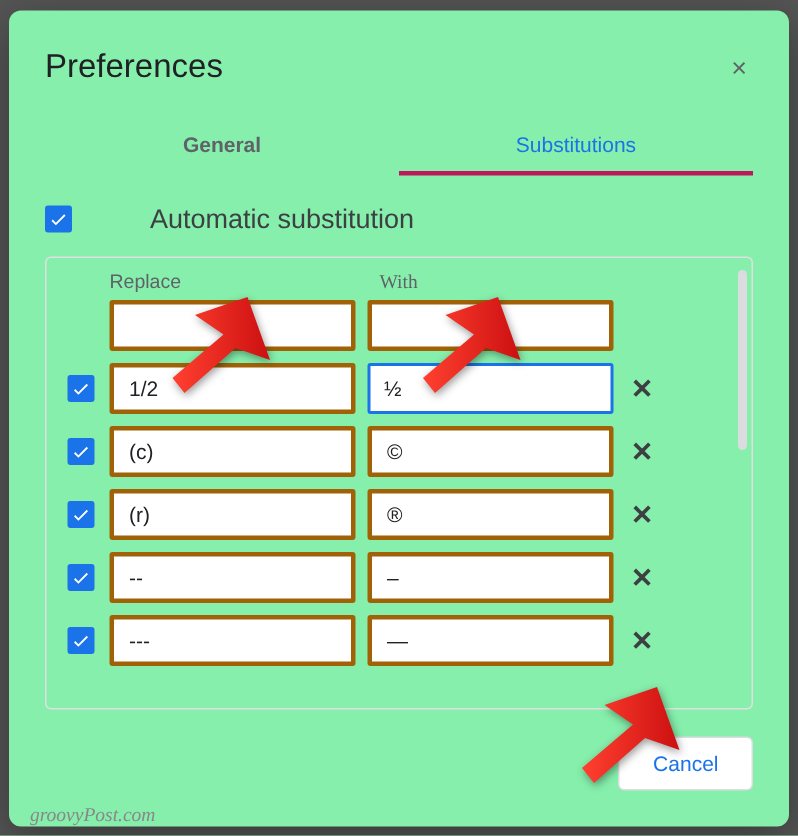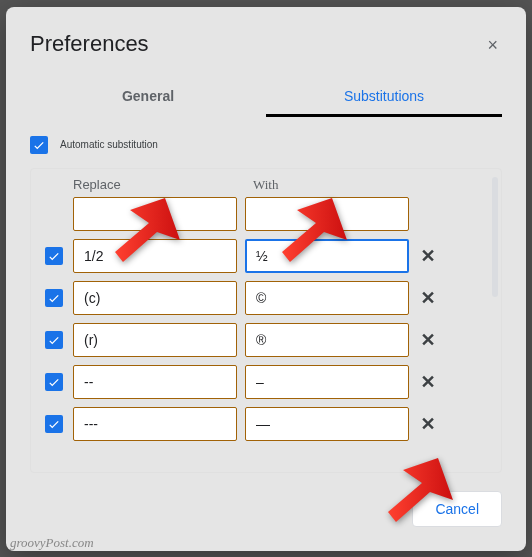--- a/index.html
+++ b/index.html
@@ -1,45 +1,45 @@
 <!DOCTYPE html>
 <html><head>
   <meta charset="utf-8">
   <style>
     * { box-sizing: border-box; margin: 0; padding: 0; font-family: Arial, sans-serif; }
     body { width: 532px; height: 557px; background: #555; display: flex; align-items: center; justify-content: center; position: relative; }
-    .dialog { width: 520px; height: 544px; background: #e5e5e5; border-radius: 8px; box-shadow: 0 8px 32px rgba(0,0,0,.35); position: relative; padding: 24px; display: flex; flex-direction: column; }
+    .dialog { width: 520px; height: 544px; background: #86efac; border-radius: 8px; box-shadow: 0 8px 32px rgba(0,0,0,.35); position: relative; padding: 24px; display: flex; flex-direction: column; }
     .header { display: flex; justify-content: space-between; align-items: flex-start; }
     .title { font-size: 22px; font-weight: 400; color: #202124; }
     .close { font-size: 18px; color: #5f6368; cursor: pointer; padding: 4px; }
     .tabs { display: flex; margin-top: 18px; border-bottom: 1px solid transparent; }
     .tab { flex: 1; text-align: center; padding: 10px 0; font-size: 14px; color: #5f6368; cursor: pointer; font-weight: 700; }
-    .tab.active { color: #1a73e8; border-bottom: 3px solid #000000; font-weight: 500; }
+    .tab.active { color: #1a73e8; border-bottom: 3px solid #be185d; font-weight: 500; }
     .auto-row { display: flex; align-items: center; margin: 18px 0 14px; gap: 12px; }
     .checkbox { width: 18px; height: 18px; background: #1a73e8; border-radius: 2px; display: flex; align-items: center; justify-content: center; cursor: pointer; flex-shrink: 0; }
     .checkbox svg { width: 14px; height: 14px; }
-    .auto-label { font-size: 10px; color: #3c4043; }
+    .auto-label { font-size: 18px; color: #3c4043; margin-left: 40px; }
     .table-container { border: 1px solid #e0e0e0; border-radius: 4px; padding: 8px 28px 0 12px; flex: 1; overflow: hidden; position: relative; }
     .col-headers { display: flex; padding: 0 0 4px 30px; }
     .col-header { font-size: 13px; color: #5f6368; font-weight: 500; }
     .col-replace { width: 172px; }
     .col-with { flex: 1; padding-left: 8px; font-family: Liberation Serif, serif; }
     .scroll-area { overflow-y: auto; max-height: 270px; }
     .row { display: flex; align-items: center; gap: 8px; margin-bottom: 8px; }
     .row .checkbox-slot { width: 22px; display: flex; justify-content: center; }
-    .input-field { height: 34px; border: 1px solid #a16207; border-radius: 2px; padding: 0 10px; font-size: 14px; color: #202124; background: #fff; outline: none; }
+    .input-field { height: 34px; border: 3px solid #a16207; border-radius: 2px; padding: 0 10px; font-size: 14px; color: #202124; background: #fff; outline: none; }
     .input-field.focused { border: 2px solid #1a73e8; padding: 0 9px; }
     .replace-input { width: 164px; }
     .with-input { width: 164px; }
     .remove { width: 22px; text-align: center; font-size: 18px; color: #3c4043; cursor: pointer; font-weight: bold; }
     .footer { display: flex; justify-content: flex-end; gap: 8px; margin-top: 18px; }
     .btn { height: 36px; padding: 0 22px; border-radius: 4px; font-size: 14px; font-weight: 500; cursor: pointer; border: none; display: flex; align-items: center; }
     .btn-cancel { background: #fff; border: 1px solid #dadce0; color: #1a73e8; }
     .btn-ok { background: #1a73e8; color: #fff; }
-    .watermark { position: absolute; bottom: 6px; left: 10px; font-size: 13px; color: #888; font-style: italic; font-family: Georgia, serif; z-index: 100; }
+    .watermark { position: absolute; bottom: 6px; left: 20px; font-size: 13px; color: #888; font-style: italic; font-family: Georgia, serif; z-index: 100; }
     .scrollbar-fake { position: absolute; right: 3px; top: 8px; width: 6px; height: 120px; background: #dadce0; border-radius: 3px; }
     .arrow { position: absolute; z-index: 50; pointer-events: none; }
     .arrow svg { filter: drop-shadow(1px 2px 3px rgba(0,0,0,.4)); }
   </style>
 </head>
 <body>
 
 <div class="dialog">
   <div class="header">
     <div class="title">Preferences</div>

